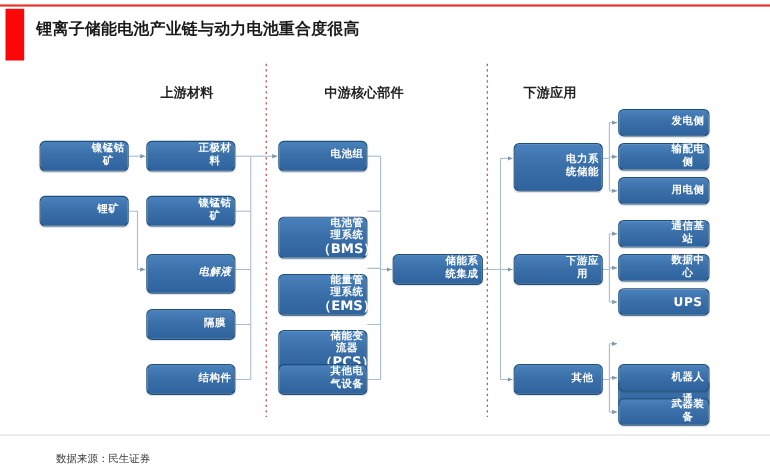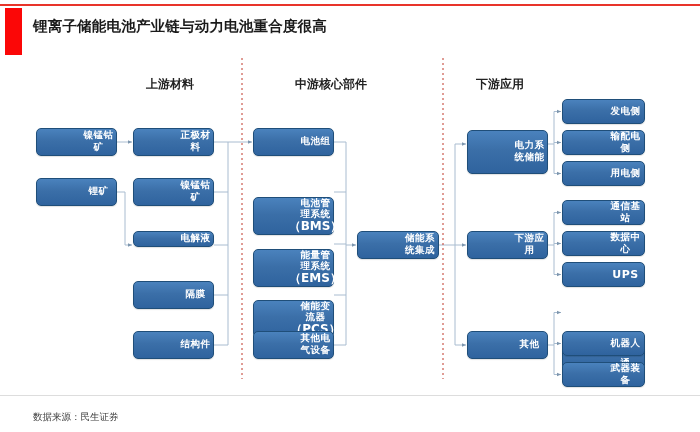--- a/index.html
+++ b/index.html
@@ -18,21 +18,21 @@
   .title{
     position:absolute;left:33px;top:17px;
     font-family:"DejaVu Sans","Liberation Sans",sans-serif;
     font-size:14.5px;font-weight:bold;color:#1a1a1a;
     letter-spacing:.2px;white-space:nowrap;
   }
 
   
   .footline{position:absolute;left:0;top:395px;width:700px;height:1px;background:#dddddd;}
   .source{
-    position:absolute;left:33px;top:411px;
+    position:absolute;left:51px;top:411px;
     font-size:9.5px;color:#3b3b3b;white-space:nowrap;
     font-family:"Liberation Serif","DejaVu Serif",serif;
   }
 
   
   .sec-head{
     position:absolute;
     font-size:12px;color:#222;font-weight:bold;
     white-space:nowrap;
     font-family:"Liberation Serif","DejaVu Serif",serif;
@@ -128,21 +128,21 @@
   <div id="sections">
       <div class="sec-head" style="left: 146px; top: 76px;">上游材料</div>
       <div class="sec-head" style="left: 295px; top: 76px;">中游核心部件</div>
       <div class="sec-head" style="left: 476px; top: 76px;">下游应用</div>
     </div>
   <div id="nodes">
       <div class="node" style="left: 36px; top: 128px; width: 81px; height: 28px;">镍锰钴矿</div>
       <div class="node" style="left: 36px; top: 178px; width: 81px; height: 28px;">锂矿</div>
       <div class="node" style="left: 133px; top: 128px; width: 81px; height: 28px;">正极材料</div>
       <div class="node" style="left: 133px; top: 178px; width: 81px; height: 28px;">镍锰钴矿</div>
-      <div class="node" style="left: 133px; top: 231px; width: 81px; height: 16px;">电解液</div>
+      <div class="node" style="left: 133px; top: 231px; width: 81px; height: 36px; font-style: italic;">电解液</div>
       <div class="node" style="left: 133px; top: 281px; width: 81px; height: 28px;">隔膜</div>
       <div class="node" style="left: 133px; top: 331px; width: 81px; height: 28px;">结构件</div>
       <div class="node" style="left: 253px; top: 128px; width: 81px; height: 28px;">电池组</div>
       <div class="node two-line" style="left: 253px; top: 173px; width: 81px; height: 38px;">
         <span class="ln">电池管理系统</span>
         <span class="ln en">（BMS）</span>
       </div>
       <div class="node two-line" style="left: 253px; top: 225px; width: 81px; height: 38px;">
         <span class="ln">能量管理系统</span>
         <span class="ln en">（EMS）</span>

